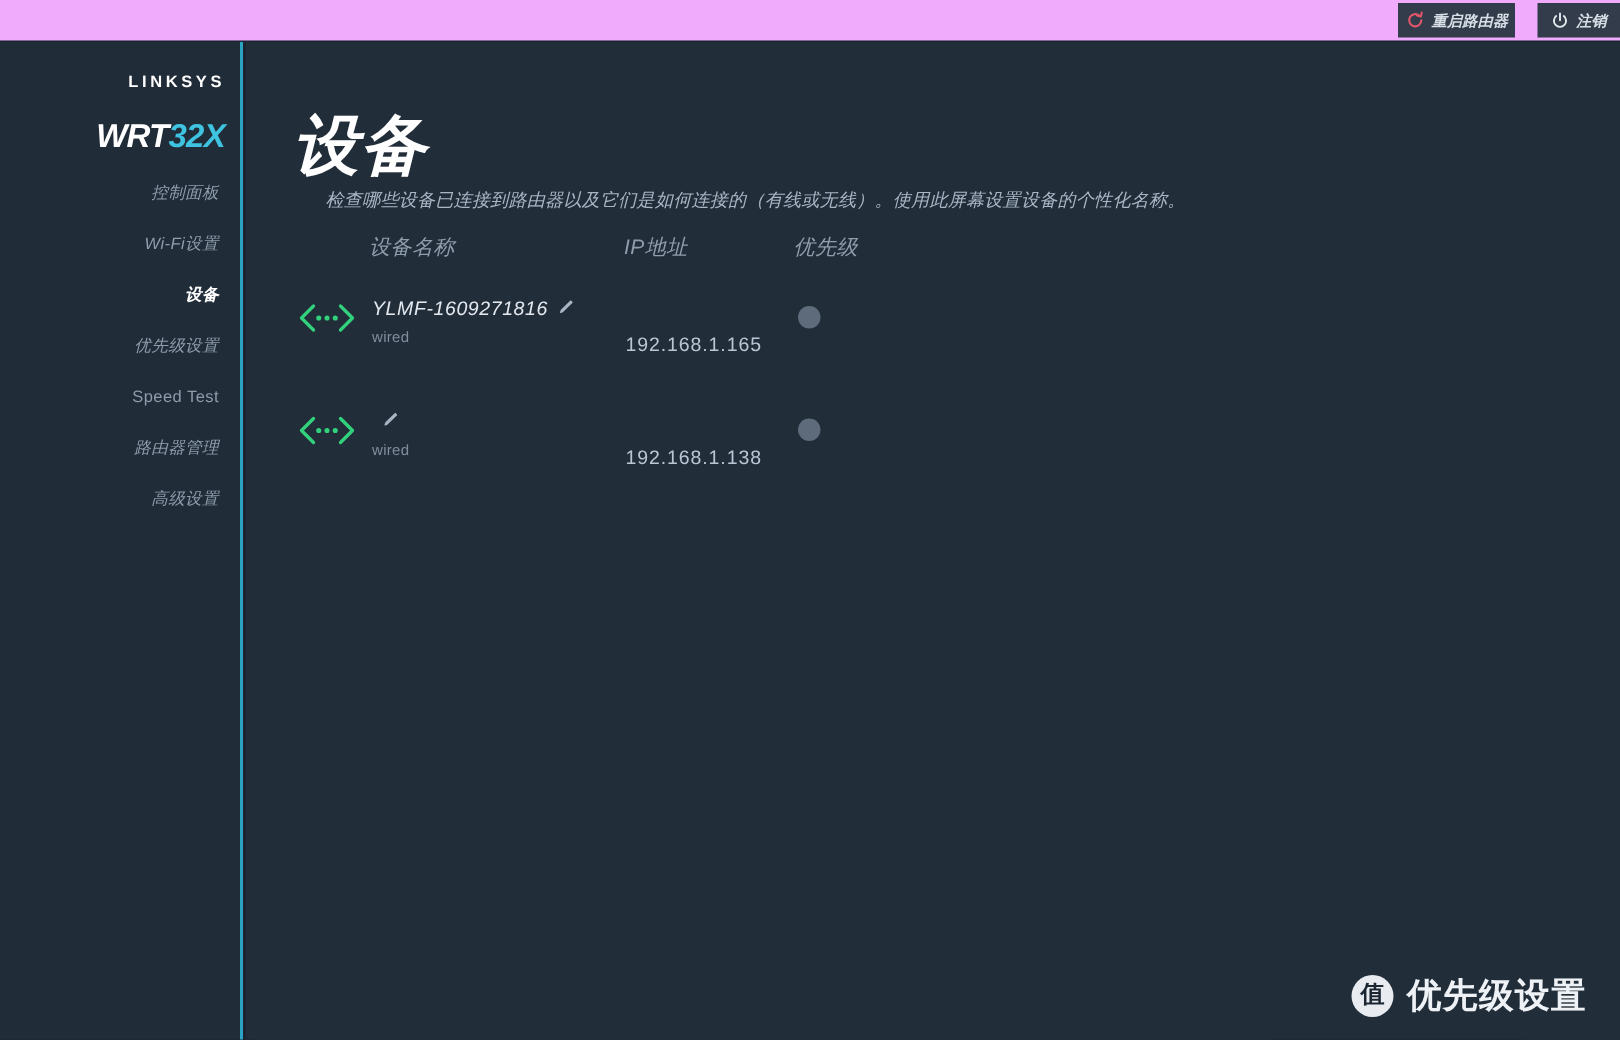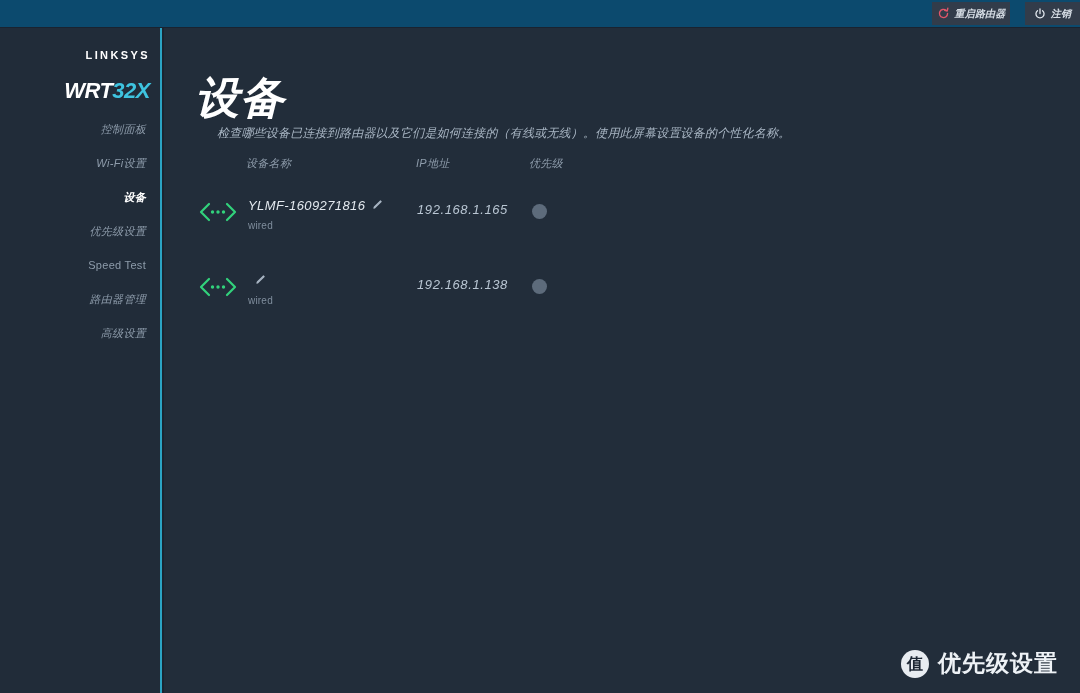--- a/index.html
+++ b/index.html
@@ -14,21 +14,21 @@
     font-family: "Liberation Sans", "DejaVu Sans", sans-serif;
     position: relative;
     color: #c9d4e0;
   }
   
   #topbar {
     position: absolute;
     left: 0; top: 0;
     width: 1080px;
     height: 27px;
-    background: #0c4a6e;
+    background: #f0abfc;
     border-bottom: 1px solid #1a2330;
     z-index: 20;
   }
   .top-btn {
     position: absolute;
     top: 2px;
     height: 23px;
     background: #323c4a;
     display: flex;
     align-items: center;
@@ -147,21 +147,21 @@
     left: 0;
     top: 125px;
     right: 0;
   }
   .thead {
     position: relative;
     height: 26px;
   }
   .th {
     position: absolute;
-    font-size: 11px;
+    font-size: 14px;
     font-style: italic;
     color: #8f9dac;
     top: 4px;
     letter-spacing: .3px;
   }
   .th-name { left: 82px; }
   .th-ip   { left: 252px; }
   .th-prio { left: 365px; }
 
   .row {
@@ -197,23 +197,22 @@
   .pencil { width: 12px; height: 12px; display:block; cursor:pointer; flex: 0 0 auto; }
   .dev-conn {
     font-size: 10px;
     color: #7f8d9c;
     margin-top: 6px;
     letter-spacing: .2px;
   }
   .dev-ip {
     position: absolute;
     left: 253px;
-    top: 24px;
+    top: 44px;
     font-size: 13px;
-    font-style: italic;
     color: #b9c6d3;
     letter-spacing: .6px;
     white-space: nowrap;
   }
   .prio-dot {
     position: absolute;
     left: 368px;
     top: 26px;
     width: 15px;
     height: 15px;

